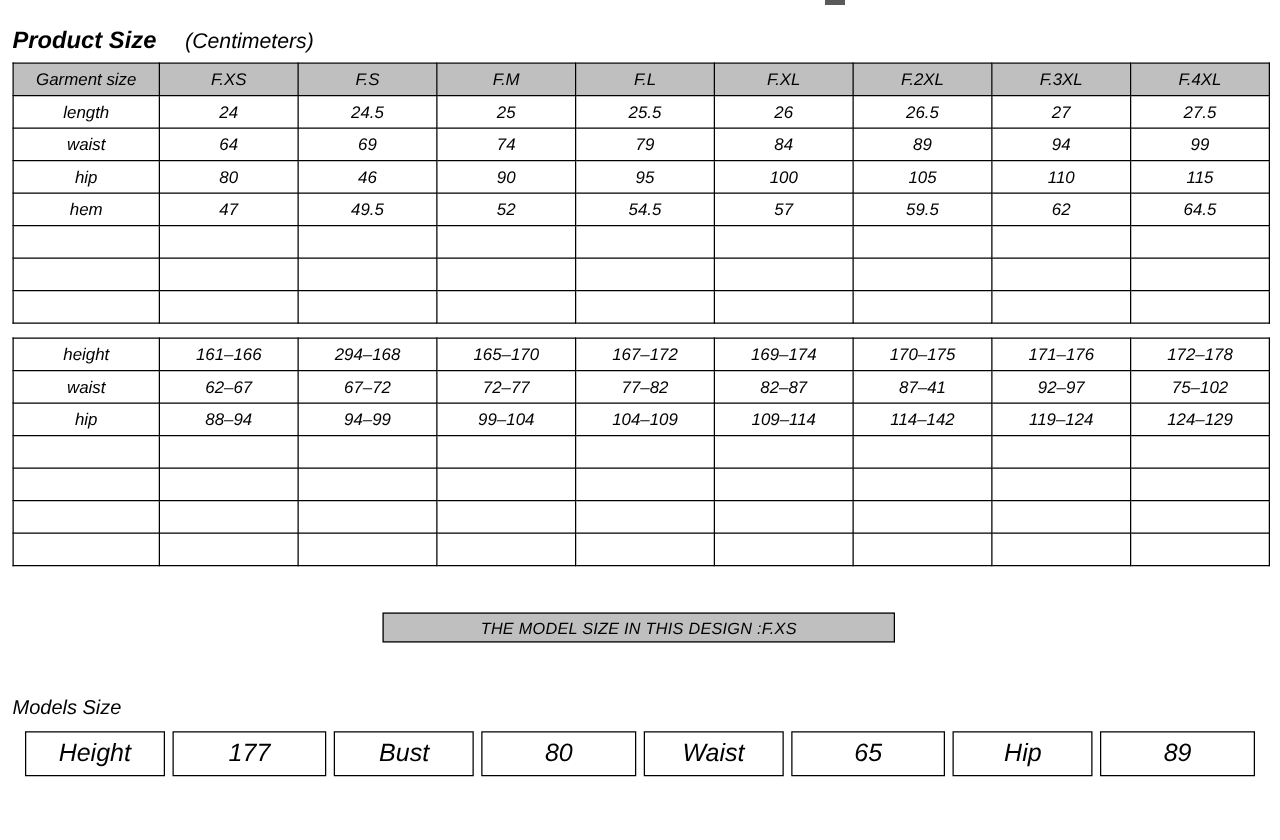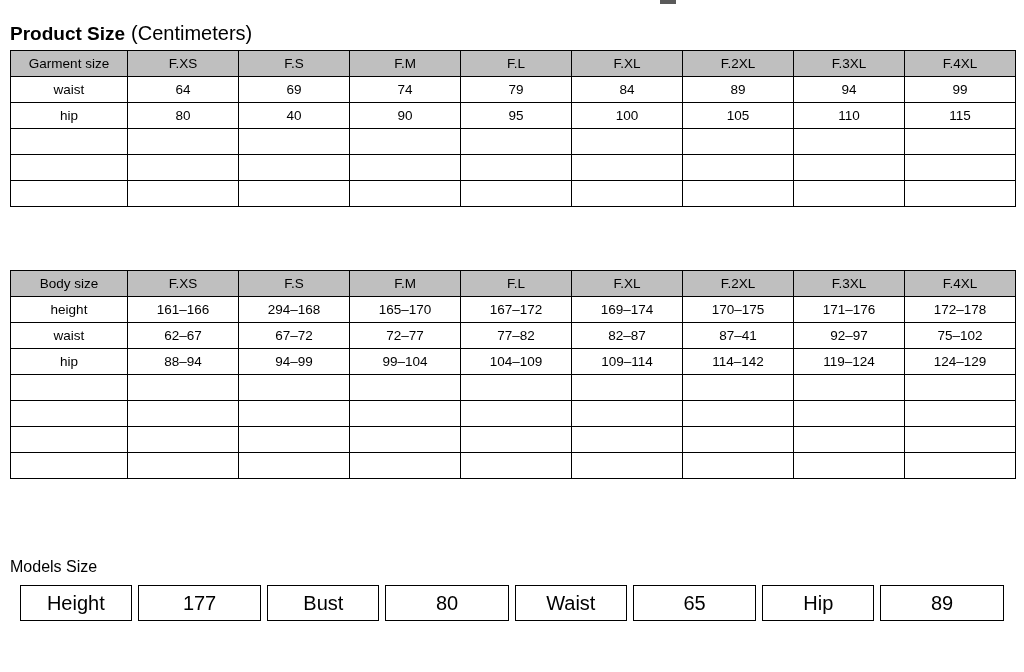--- a/index.html
+++ b/index.html
@@ -12,39 +12,40 @@
     height: 672px;
     font-family: "Liberation Sans", sans-serif;
     color: #000000;
     position: relative;
     overflow: hidden;
   }
   .page {
     position: relative;
     width: 1024px;
     height: 672px;
+    font-style: italic;
   }
 
   
   .title-row {
     position: absolute;
     left: 10px;
     top: 22px;
     display: flex;
     align-items: baseline;
   }
   .title-main {
     font-size: 19px;
     font-weight: bold;
     letter-spacing: 0px;
   }
   .title-sub {
-    font-size: 20px;
+    font-size: 17px;
     font-weight: normal;
-    margin-left: 6px;
+    margin-left: 23px;
   }
 
   
   .grid {
     position: absolute;
     border-collapse: collapse;
     table-layout: fixed;
     border-radius: 13px;
   }
   .grid td {
@@ -165,41 +166,63 @@
         <td>F.XS</td>
         <td>F.S</td>
         <td>F.M</td>
         <td>F.L</td>
         <td>F.XL</td>
         <td>F.2XL</td>
         <td>F.3XL</td>
         <td>F.4XL</td>
       </tr>
       <tr>
+        <td class="rowlabel">length</td>
+        <td class="white">24</td>
+        <td class="white">24.5</td>
+        <td class="white">25</td>
+        <td class="white">25.5</td>
+        <td class="white">26</td>
+        <td class="white">26.5</td>
+        <td class="white">27</td>
+        <td class="white">27.5</td>
+      </tr>
+      <tr>
         <td class="rowlabel">waist</td>
         <td class="white">64</td>
         <td class="white">69</td>
         <td class="white">74</td>
         <td class="white">79</td>
         <td class="white">84</td>
         <td class="white">89</td>
         <td class="white">94</td>
         <td class="white">99</td>
       </tr>
       <tr>
         <td class="rowlabel">hip</td>
         <td class="white">80</td>
-        <td class="white">40</td>
+        <td class="white">46</td>
         <td class="white">90</td>
         <td class="white">95</td>
         <td class="white">100</td>
         <td class="white">105</td>
         <td class="white">110</td>
         <td class="white">115</td>
       </tr>
+      <tr>
+        <td class="rowlabel">hem</td>
+        <td class="white">47</td>
+        <td class="white">49.5</td>
+        <td class="white">52</td>
+        <td class="white">54.5</td>
+        <td class="white">57</td>
+        <td class="white">59.5</td>
+        <td class="white">62</td>
+        <td class="white">64.5</td>
+      </tr>
       <tr class="blank">
         <td class="rowlabel"></td>
         <td class="white"></td>
         <td class="white"></td>
         <td class="white"></td>
         <td class="white"></td>
         <td class="white"></td>
         <td class="white"></td>
         <td class="white"></td>
         <td class="white"></td>
@@ -235,31 +258,20 @@
         <col style="width:111px">
         <col style="width:111px">
         <col style="width:111px">
       <col style="width:111px">
         <col style="width:111px">
         <col style="width:111px">
         <col style="width:111px">
         <col style="width:111px">
     </colgroup>
     <tbody>
-      <tr class="header">
-        <td>Body size</td>
-        <td>F.XS</td>
-        <td>F.S</td>
-        <td>F.M</td>
-        <td>F.L</td>
-        <td>F.XL</td>
-        <td>F.2XL</td>
-        <td>F.3XL</td>
-        <td>F.4XL</td>
-      </tr>
       <tr>
         <td class="rowlabel">height</td>
         <td class="white">161–166</td>
         <td class="white">294–168</td>
         <td class="white">165–170</td>
         <td class="white">167–172</td>
         <td class="white">169–174</td>
         <td class="white">170–175</td>
         <td class="white">171–176</td>
         <td class="white">172–178</td>
@@ -326,20 +338,21 @@
         <td class="white"></td>
         <td class="white"></td>
         <td class="white"></td>
         <td class="white"></td>
         <td class="white"></td>
         <td class="white"></td>
       </tr>
     </tbody>
   </table>
 
+  <div class="model-banner">THE MODEL SIZE IN THIS DESIGN :F.XS</div>
 
   <div class="models-size-title">Models Size</div>
 
   <table id="models-table">
     <colgroup>
       <col style="width:110px">
         <col style="width:122px">
       <col style="width:110px">
         <col style="width:122px">
       <col style="width:110px">

